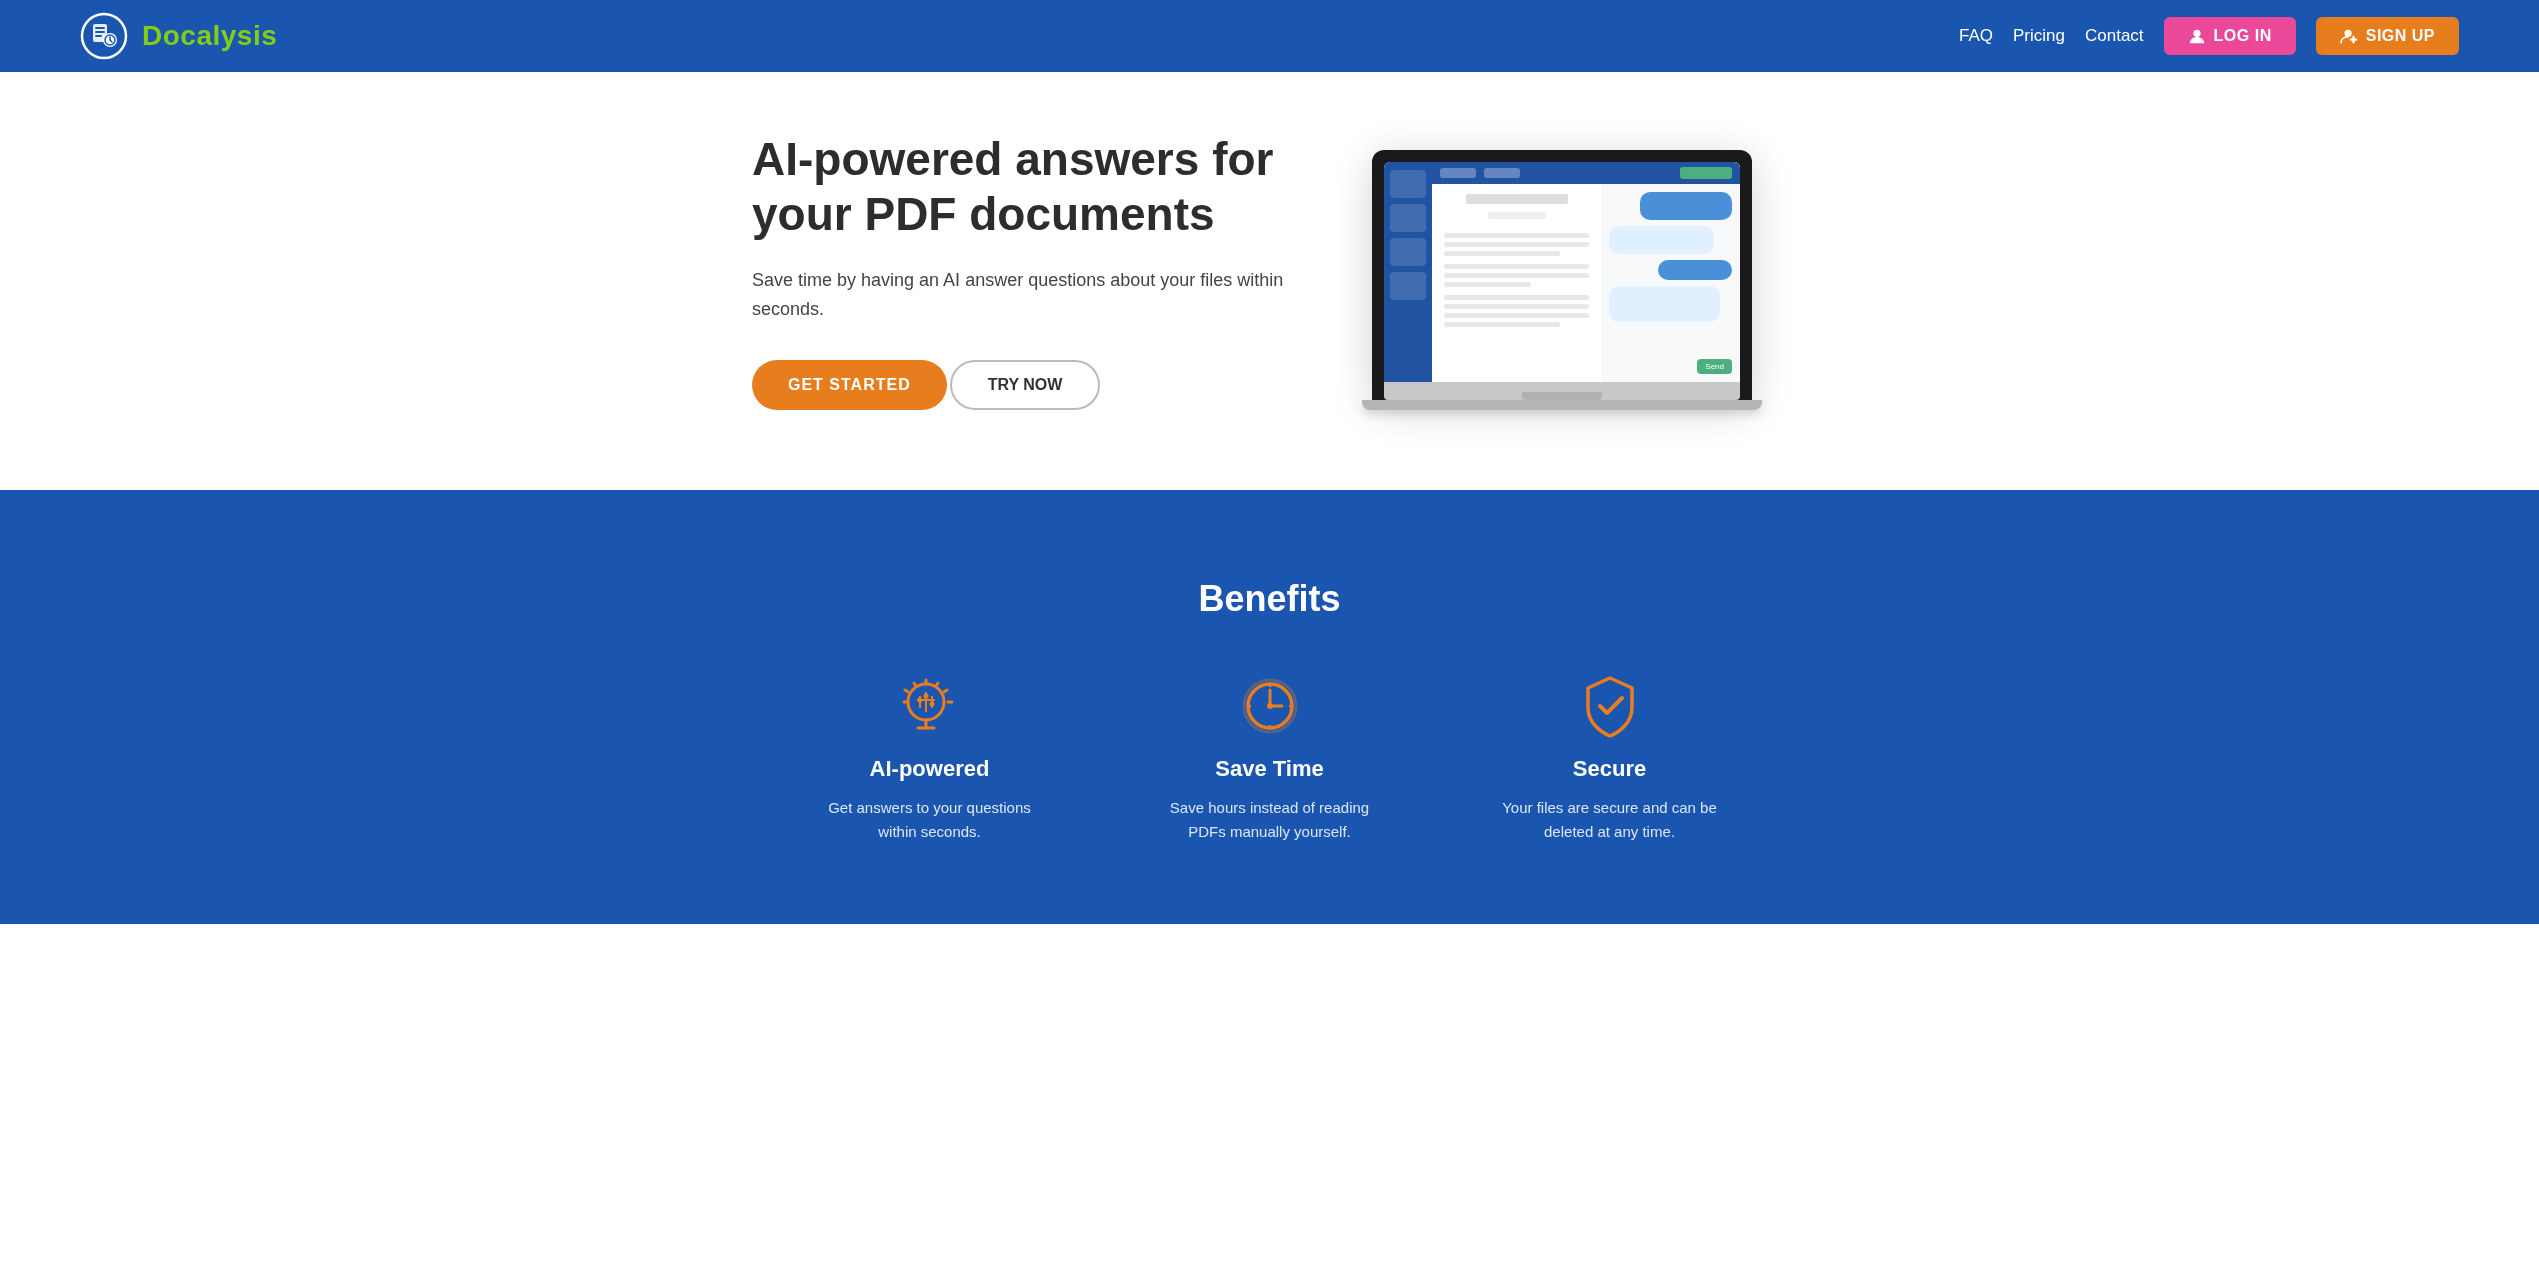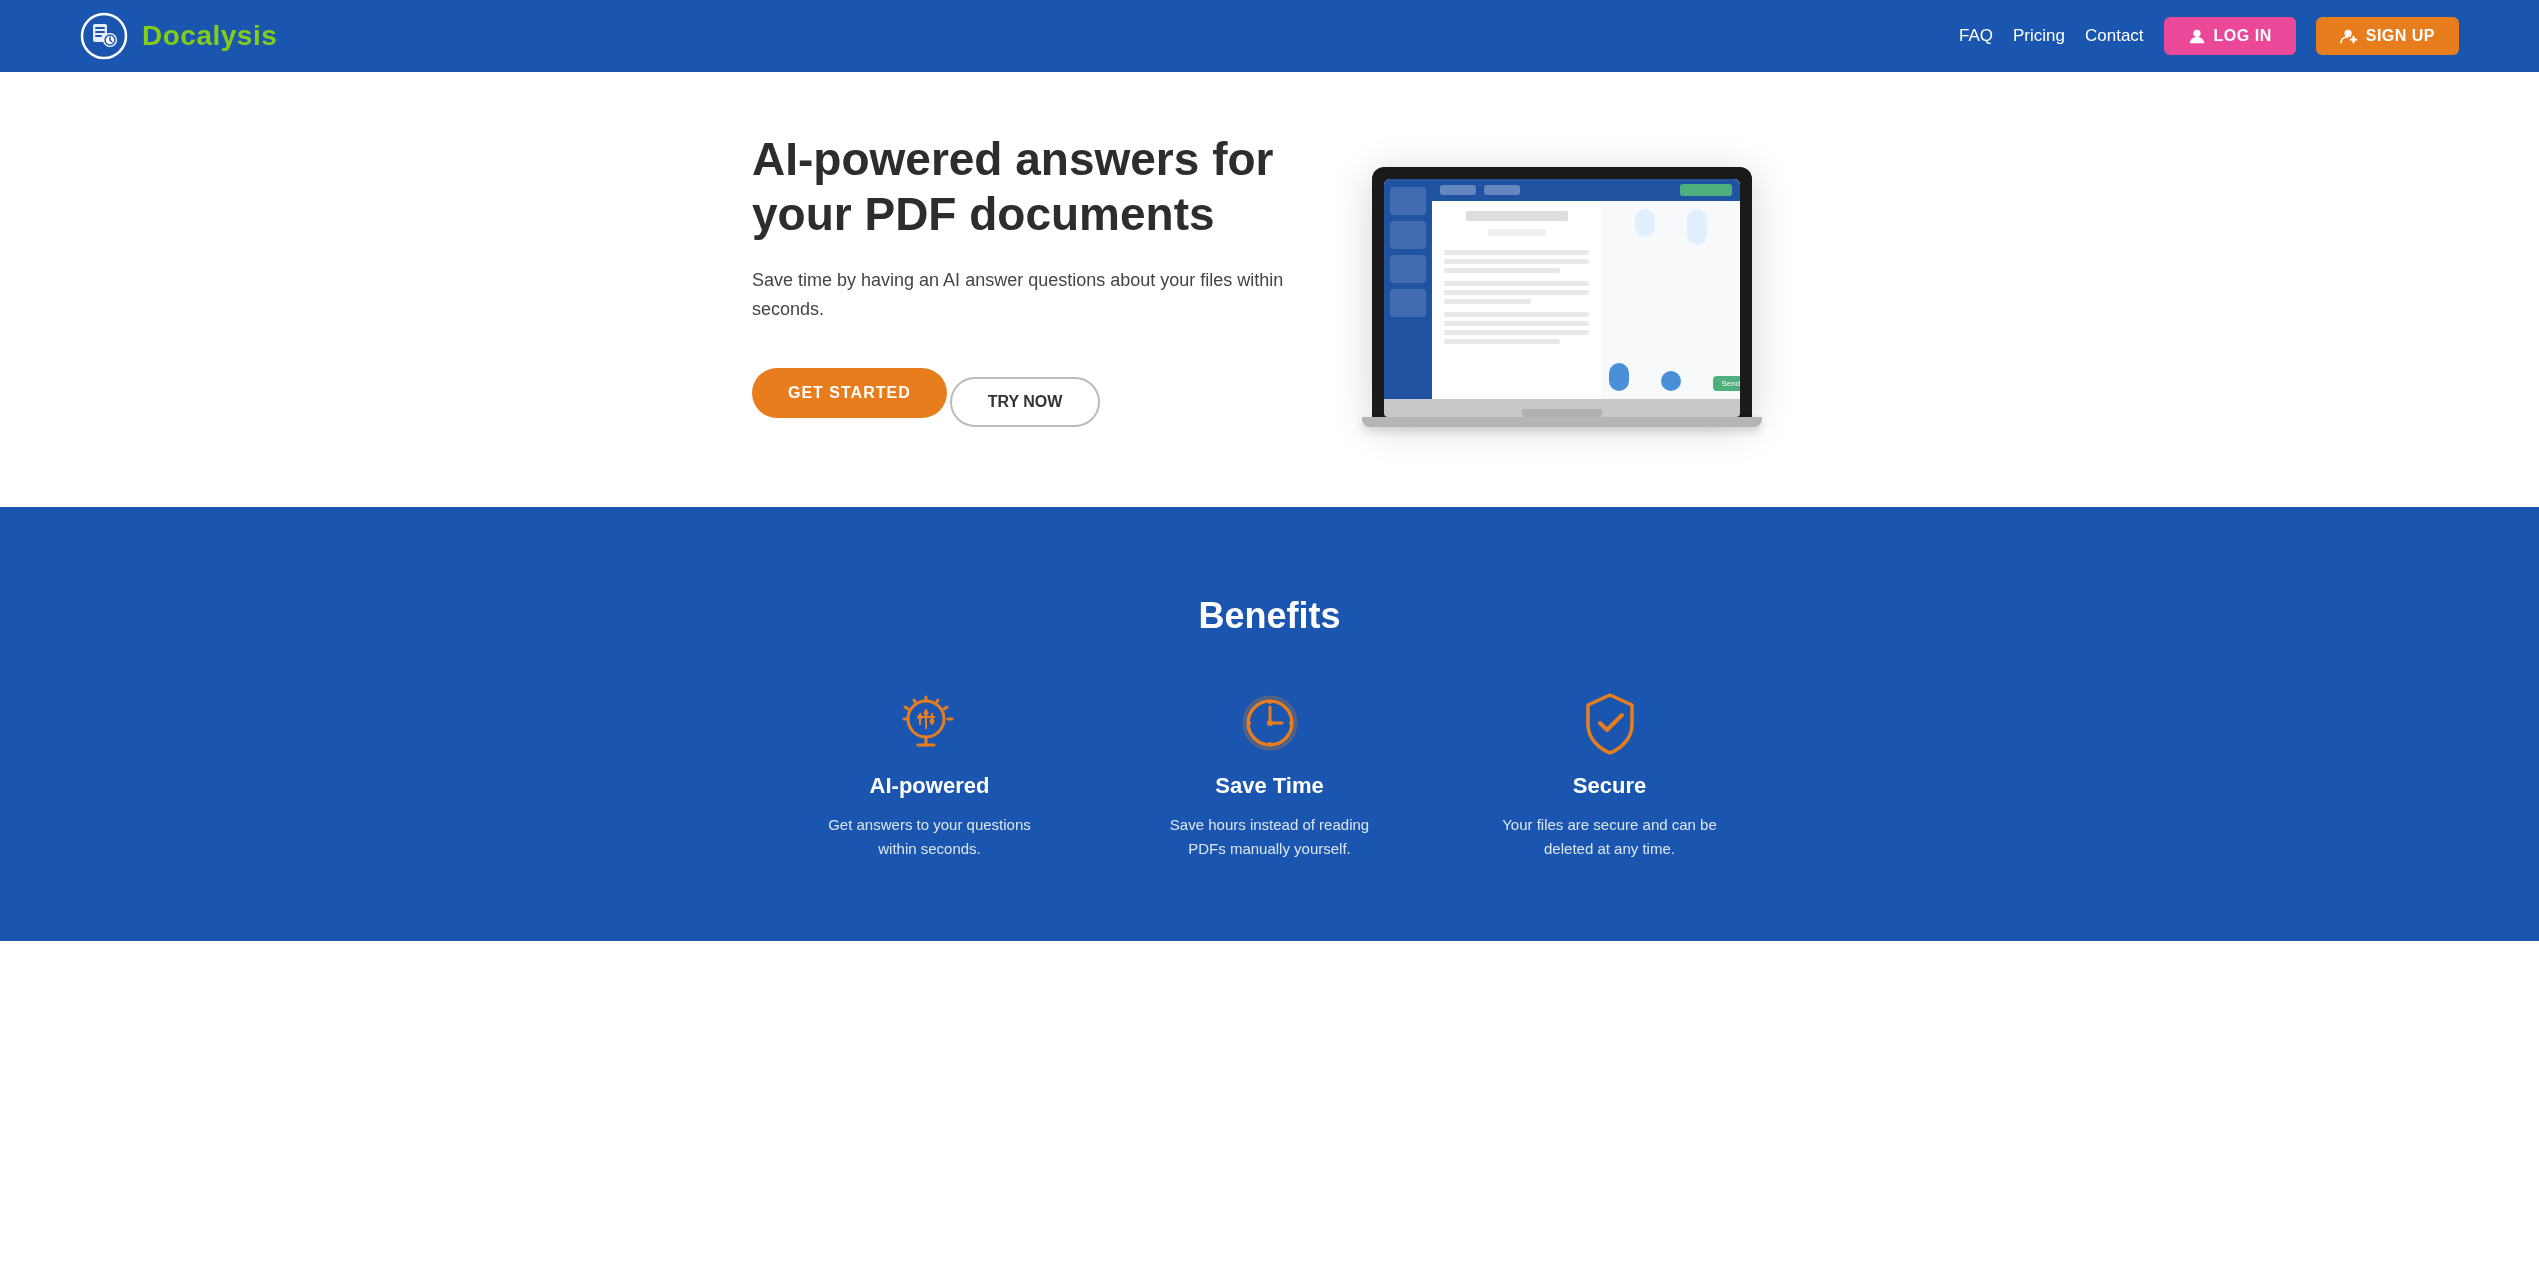--- a/index.html
+++ b/index.html
@@ -115,21 +115,20 @@
     }
     .btn-try-now {
       background: #fff;
       color: #333;
       border: 2px solid #bbb;
       border-radius: 30px;
       padding: 14px 36px;
       font-size: 16px;
       font-weight: 600;
       cursor: pointer;
-      margin-top: 17px;
     }
     .hero-image-area {
       flex-shrink: 0;
     }
     
     .laptop-wrapper {
       position: relative;
       width: 380px;
     }
     .laptop-screen-outer {
@@ -218,21 +217,21 @@
       border-radius: 2px;
     }
     .doc-line.short { width: 80%; }
     .doc-line.full { width: 100%; }
     .doc-line.med { width: 60%; }
     .screen-chat {
       width: 45%;
       background: #f8f9fb;
       padding: 8px;
       display: flex;
-      flex-direction: row;
+      flex-direction: column;
       gap: 6px;
     }
     .chat-bubble {
       border-radius: 10px;
       padding: 6px 10px;
       font-size: 0;
       height: 28px;
     }
     .chat-bubble.user {
       background: #4a90d9;

